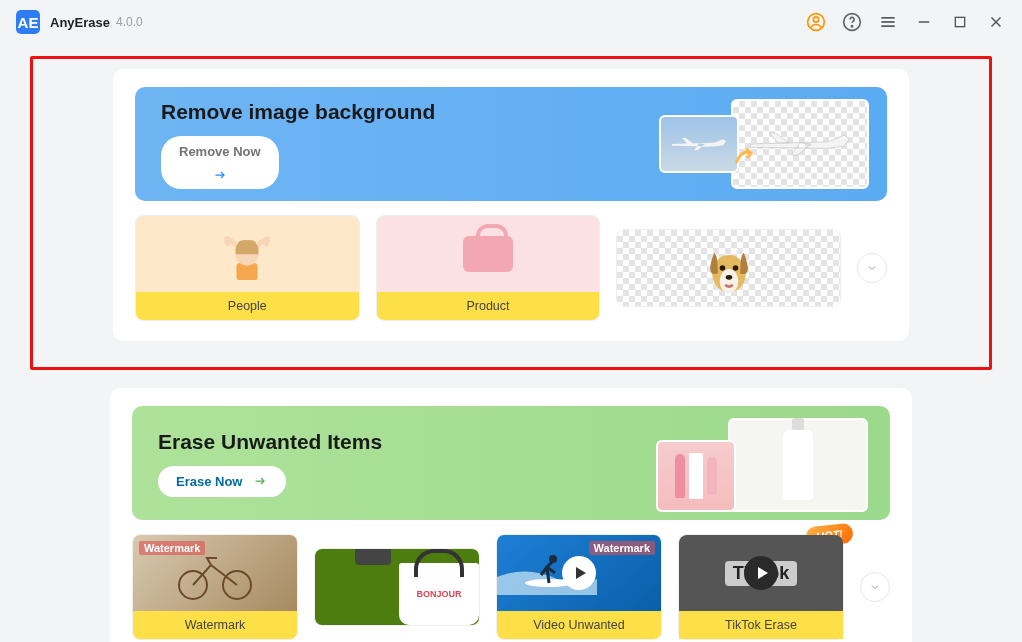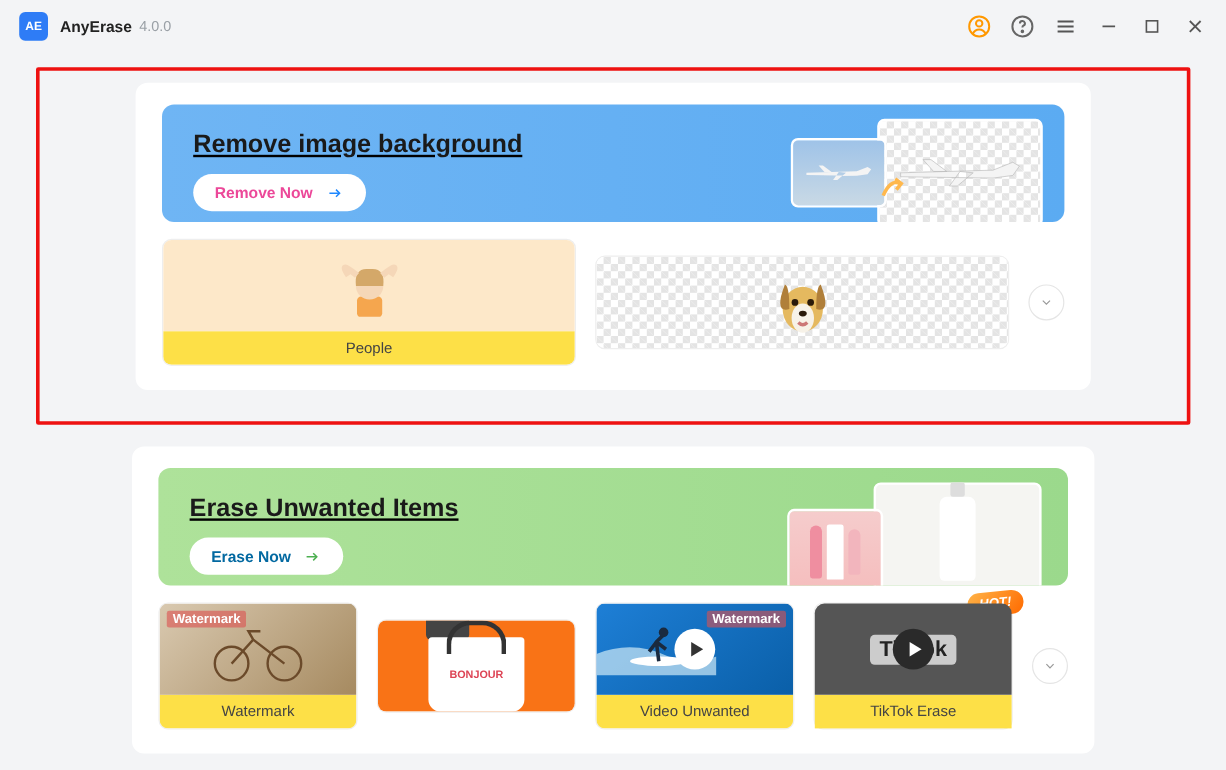--- a/index.html
+++ b/index.html
@@ -1,43 +1,43 @@
 <!DOCTYPE html>
 <html><head>
 <meta charset="utf-8">
 <style>
 * { margin: 0; padding: 0; box-sizing: border-box; font-family: -apple-system, BlinkMacSystemFont, "Segoe UI", Arial, sans-serif; }
 body { background: #f3f4f6; width: 1022px; height: 642px; overflow: hidden; }
 
 
 .titlebar { height: 44px; background: #f3f4f6; display: flex; align-items: center; padding: 0 16px; }
-.app-logo { width: 24px; height: 24px; background: #2e7cf6; border-radius: 5px; color: #fff; font-size: 10px; font-weight: 800; display: flex; align-items: center; justify-content: center; margin-right: 10px; }
+.app-logo { width: 24px; height: 24px; background: #2e7cf6; border-radius: 5px; color: #fff; font-size: 15px; font-weight: 800; display: flex; align-items: center; justify-content: center; margin-right: 10px; }
 .app-name { font-size: 13px; font-weight: 700; color: #222; margin-right: 6px; }
 .app-version { font-size: 12px; color: #9aa0a6; }
 .titlebar-spacer { flex: 1; }
 .titlebar-right { display: flex; align-items: center; gap: 16px; }
 .tb-icon { width: 20px; height: 20px; display: flex; align-items: center; justify-content: center; cursor: pointer; color: #555; }
 .tb-icon.user svg { stroke: #ff9800; }
 
 
 .content { padding: 12px 30px 0 30px; }
 
 
 .highlight-wrap { border: 3px solid #e11; padding: 10px 80px 26px 80px; border-radius: 2px; margin-bottom: 18px; }
 
 
 .card { background: #fff; border-radius: 10px; padding: 18px 22px 20px 22px; }
 
 
-.hero { border-radius: 10px; padding: 22px 26px; position: relative; overflow: hidden; height: 98px; display: flex; align-items: flex-start; text-decoration: underline; }
+.hero { border-radius: 10px; padding: 22px 26px; position: relative; overflow: hidden; height: 114px; display: flex; align-items: center; }
 .hero-blue { background: linear-gradient(90deg,#6fb5f4 0%, #5babf2 100%); }
 .hero-green { background: linear-gradient(90deg,#aee29a 0%, #9bd98c 100%); }
 .hero-title { font-size: 21px; font-weight: 800; color: #1a1a1a; margin-bottom: 12px; }
 .hero-btn { background: #fff; border-radius: 20px; padding: 8px 18px; display: inline-flex; align-items: center; gap: 10px; font-size: 13px; font-weight: 700; border: none; cursor: pointer; }
-.hero-btn.blue-txt { color: #ec4899; }
+.hero-btn.blue-txt { color: #737373; flex-direction: column; }
 .hero-btn.green-txt { color: #0369a1; }
 .hero-preview { position: absolute; right: 18px; top: 12px; display: flex; align-items: center; }
 .preview-tile { border-radius: 6px; border: 2px solid #fff; }
 .preview-tile.small { width: 80px; height: 58px; }
 .preview-tile.large { width: 138px; height: 90px; }
 .preview-sky { background: linear-gradient(180deg,#9fc3e8 0%,#c9d9e5 100%); position: relative; z-index: 1; display:flex; align-items:center; justify-content:center; }
 .plane { fill: #f4f4f4; }
 .preview-checker { background-color: #fff; background-image: linear-gradient(45deg,#e4e4e4 25%,transparent 25%,transparent 75%,#e4e4e4 75%), linear-gradient(45deg,#e4e4e4 25%,transparent 25%,transparent 75%,#e4e4e4 75%); background-size: 12px 12px; background-position: 0 0, 6px 6px; margin-left: -8px; display:flex; align-items:center; justify-content:center; }
 .curve-arrow { position:absolute; left: 73px; top: 30px; z-index:2; }
 
@@ -59,21 +59,21 @@
 .opt-label.blue { background: #1e88ff; color: #fff; font-weight: 700; }
 
 .thumb-people { background: #fde8c9; }
 .thumb-product { background: #fbe1e1; }
 .thumb-animal { background-color:#fff; background-image: linear-gradient(45deg,#e4e4e4 25%,transparent 25%,transparent 75%,#e4e4e4 75%), linear-gradient(45deg,#e4e4e4 25%,transparent 25%,transparent 75%,#e4e4e4 75%); background-size:12px 12px; background-position:0 0,6px 6px; }
 .thumb-logo { background: #d4f0f5; flex-direction:column; }
 .logo-shape { color:#19b6cf; }
 .thumb-logo .company { font-size:10px; font-weight:800; color:#19b6cf; letter-spacing:0.5px; margin-top:4px; }
 
 .thumb-watermark1 { background: linear-gradient(135deg,#d9c9b0 0%,#a68a60 100%); }
-.thumb-text2 { background: #f97316; display:flex; align-items:flex-end; justify-content:center; }
+.thumb-text2 { background: #4d7c0f; display:flex; align-items:flex-end; justify-content:flex-end; }
 .bag { width: 80px; height: 62px; background:#fff; border-radius:3px 3px 10px 10px; position:relative; display:flex; align-items:center; justify-content:center; font-size:9px; color:#d45; font-weight:700; }
 .bag::before { content:''; position:absolute; top:-14px; left:50%; transform:translateX(-50%); width:42px; height:24px; border:4px solid #333; border-bottom:none; border-radius:20px 20px 0 0; }
 .thumb-video { background: linear-gradient(140deg,#1e7fd6 0%, #0a5fa8 100%); position:relative; }
 .thumb-tiktok { background: #555; position:relative; }
 .tiktok-text { font-size: 18px; font-weight: 900; color:#222; background:rgba(255,255,255,.7); padding:2px 8px; border-radius:4px; }
 
 .wm-tag { position:absolute; top:6px; left:6px; background:rgba(220,80,80,.6); color:#fff; font-size:11px; font-weight:700; padding:1px 5px; border-radius:2px; }
 .wm-tag.right { left:auto; right:6px; }
 
 .play-btn { position:absolute; top:50%; left:50%; transform:translate(-50%,-50%); width:34px; height:34px; background:#fff; border-radius:50%; display:flex; align-items:center; justify-content:center; }
@@ -185,20 +185,26 @@
               <rect x="28" y="40" width="24" height="20" fill="#f5a64e" rx="4"></rect>
               <circle cx="40" cy="30" r="13" fill="#f5d7b8"></circle>
               <path d="M27 30 Q 25 12 40 14 Q 55 12 53 30" fill="#d4a869"></path>
               <path d="M20 20 Q 10 5 28 20" stroke="#f5d7b8" stroke-width="6" fill="none"></path>
               <path d="M60 20 Q 70 5 52 20" stroke="#f5d7b8" stroke-width="6" fill="none"></path>
             </svg>
           </div>
           <div class="opt-label">People</div>
         </div>
         <div class="opt">
+          <div class="opt-thumb thumb-product">
+            <div class="handbag"></div>
+          </div>
+          <div class="opt-label">Product</div>
+        </div>
+        <div class="opt">
           <div class="opt-thumb thumb-animal">
             <svg class="dog-svg" viewBox="0 0 60 60">
               <ellipse cx="30" cy="36" rx="18" ry="20" fill="#e5b95f"></ellipse>
               <ellipse cx="30" cy="44" rx="10" ry="13" fill="#f7f2e8"></ellipse>
               <path d="M14 14 Q 4 40 18 36 Q 18 15 14 14" fill="#b07f3a"></path>
               <path d="M46 14 Q 56 40 42 36 Q 42 15 46 14" fill="#b07f3a"></path>
               <circle cx="23" cy="30" r="3" fill="#2a1a0a"></circle>
               <circle cx="37" cy="30" r="3" fill="#2a1a0a"></circle>
               <ellipse cx="30" cy="40" rx="3.5" ry="2.5" fill="#2a1a0a"></ellipse>
               <path d="M26 48 Q 30 52 34 48" stroke="#c77" stroke-width="3" fill="none"></path>

